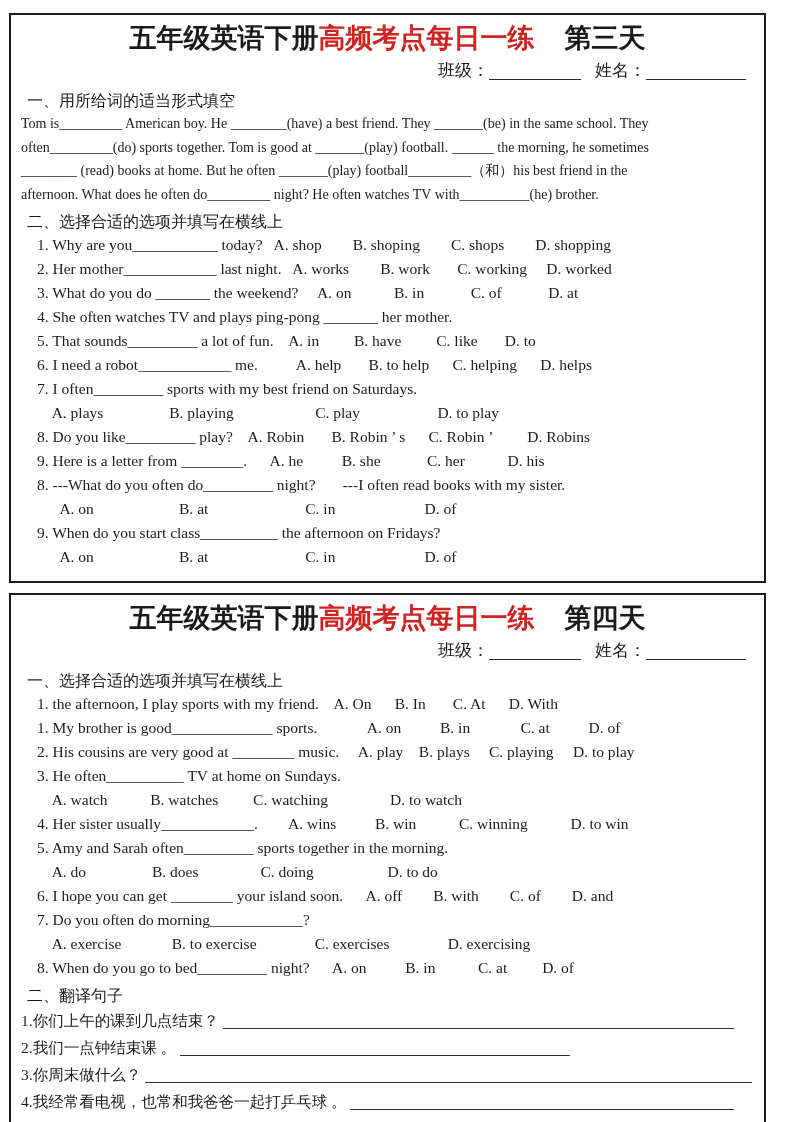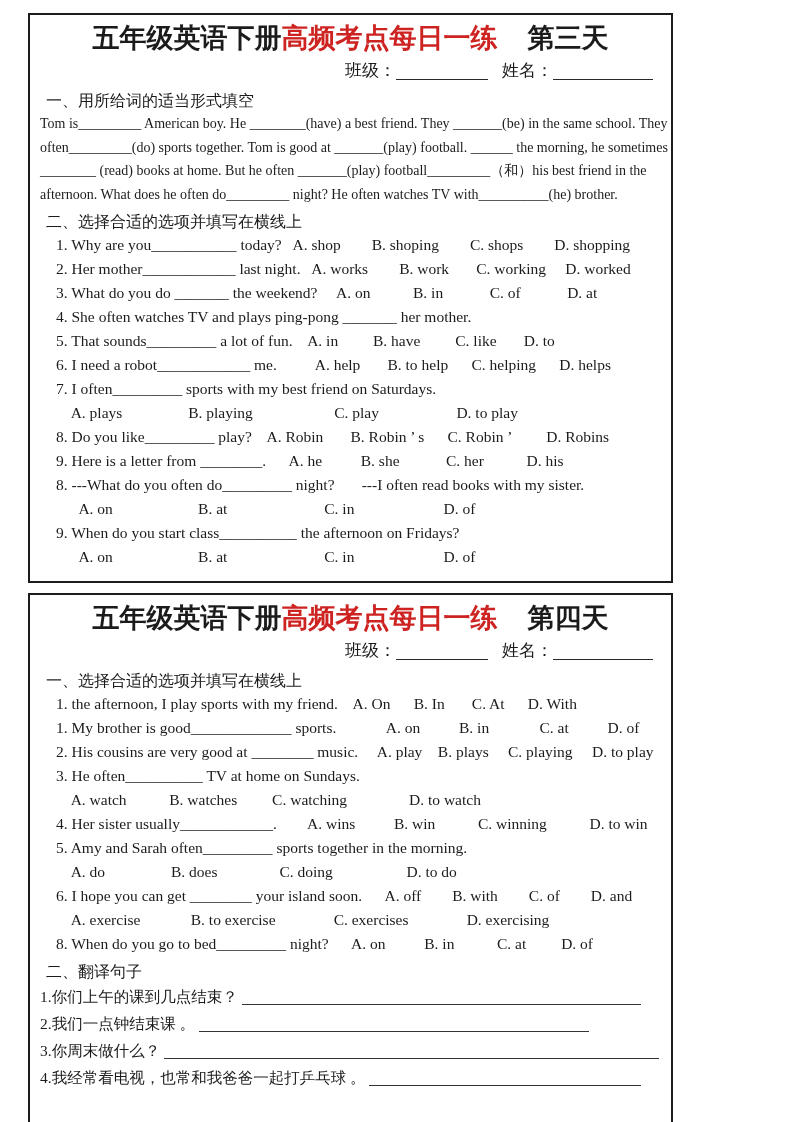--- a/index.html
+++ b/index.html
@@ -1,19 +1,19 @@
 <!DOCTYPE html>
 <html><head>
 <meta charset="utf-8">
 <style>
   * { margin:0; padding:0; box-sizing:border-box; }
   html,body { width:793px; height:1122px; background:#ffffff; overflow:hidden; }
   body { position:relative; font-family:"Liberation Serif","DejaVu Serif",serif; color:#1b1b1b; }
   .sheet-box {
-    position:absolute; left:28px; width:645px;
+    position:absolute; left:9px; width:757px;
     border:2px solid #1c1c1c; background:#fff; overflow:hidden;
   }
   #box-day3 { top:13px; height:570px; }
   #box-day4 { top:593px; height:560px; border-bottom:none; }
   .title-row { text-align:center; margin-top:7px; font-size:27px; font-weight:bold; line-height:33px; white-space:pre; }
   .title-red { color:#cd2321; }
   .title-day { margin-left:30px; }
   .classname-row { text-align:right; padding-right:18px; margin-top:4px; font-size:17px; height:26px; }
   .blank-line { display:inline-block; border-bottom:1.5px solid #2a2a2a; height:19px; vertical-align:bottom; margin-bottom:2px; }
   .blank-class { width:92px; margin-right:14px; }
@@ -75,20 +75,21 @@
 
   <div class="q-line">1. the afternoon, I play sports with my friend.    A. On      B. In       C. At      D. With</div>
   <div class="q-line" id="d4q1">1. My brother is good_____________ sports.             A. on          B. in             C. at          D. of</div>
   <div class="q-line">2. His cousins are very good at ________ music.     A. play    B. plays     C. playing     D. to play</div>
   <div class="q-line">3. He often__________ TV at home on Sundays.</div>
   <div class="q-line">    A. watch           B. watches         C. watching                D. to watch</div>
   <div class="q-line">4. Her sister usually____________.        A. wins          B. win           C. winning           D. to win</div>
   <div class="q-line">5. Amy and Sarah often_________ sports together in the morning.</div>
   <div class="q-line">    A. do                 B. does                C. doing                   D. to do</div>
   <div class="q-line">6. I hope you can get ________ your island soon.      A. off        B. with        C. of        D. and</div>
+  <div class="q-line">7. Do you often do morning____________?</div>
   <div class="q-line">    A. exercise             B. to exercise               C. exercises               D. exercising</div>
   <div class="q-line">8. When do you go to bed_________ night?      A. on          B. in           C. at         D. of</div>
 
   <div class="section-title">二、翻译句子</div>
 
   <div class="t-row">
     <span class="t-label">1.你们上午的课到几点结束？ </span>
       <span class="t-line t-grow-sm"></span>
   </div>
   <div class="t-row">

